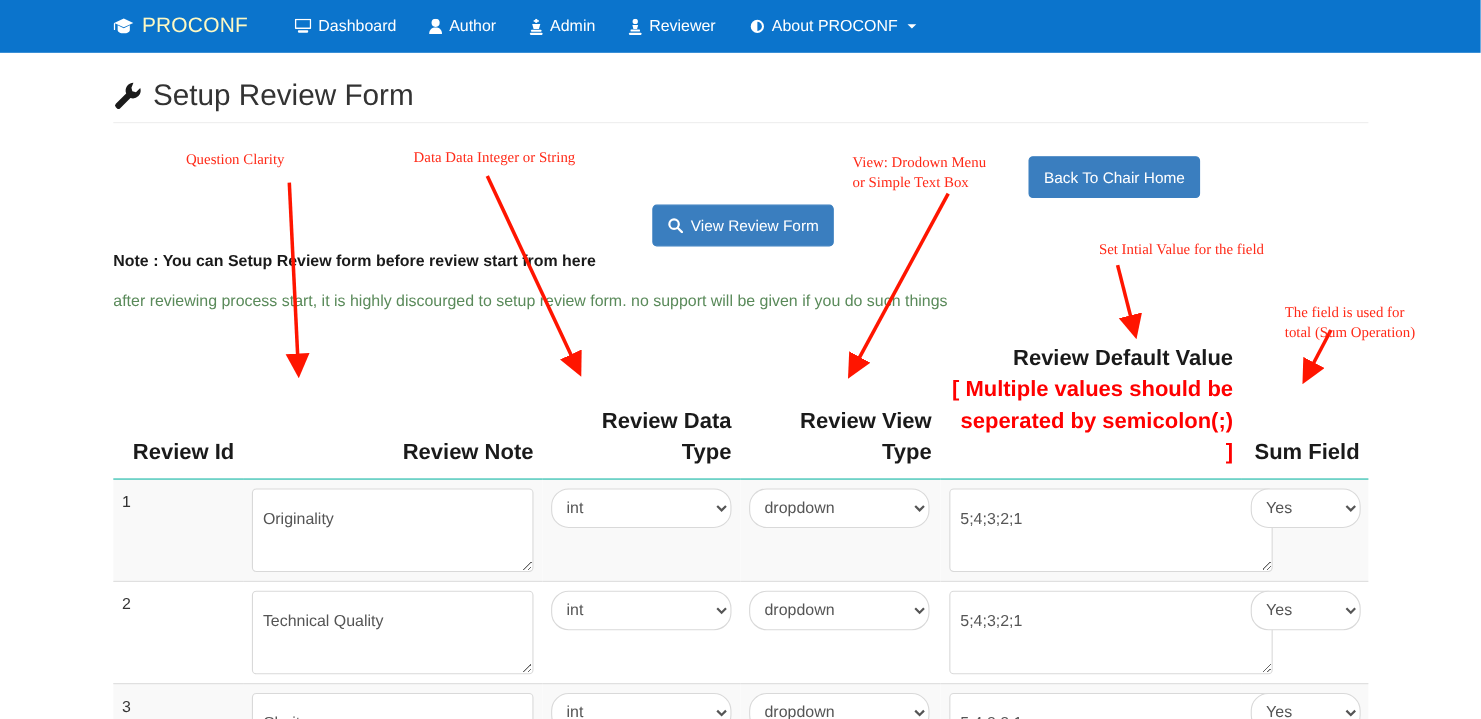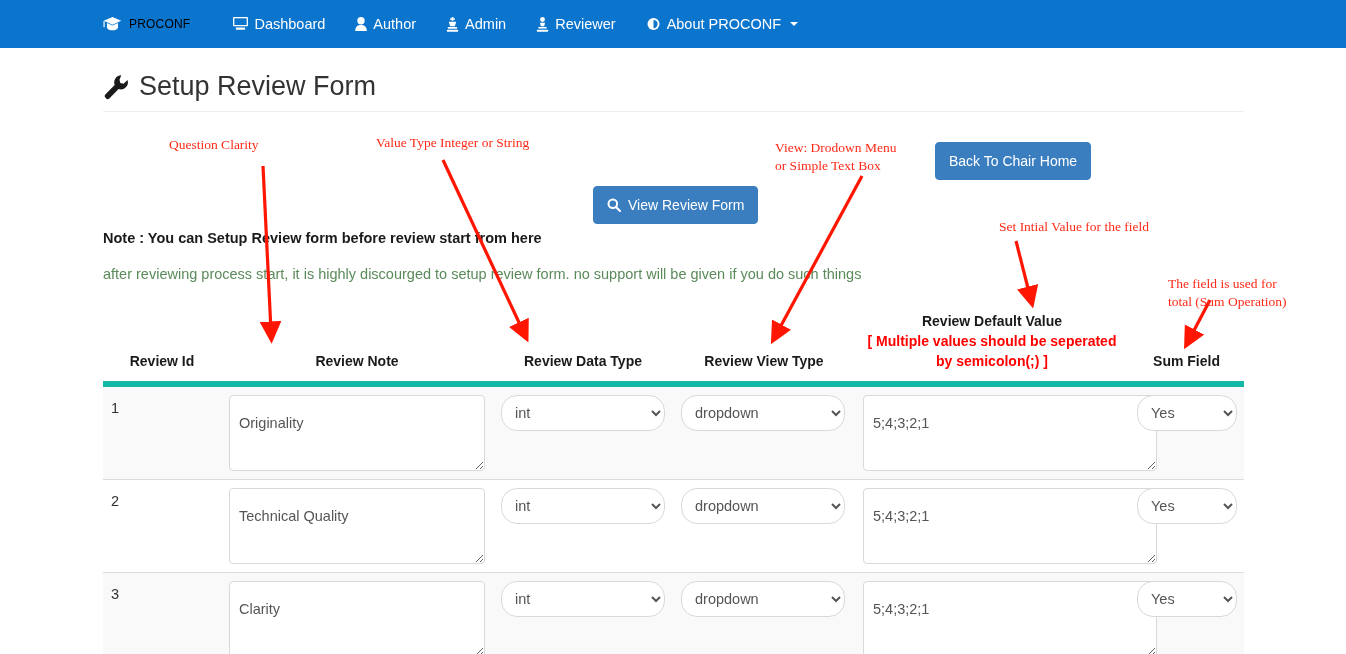--- a/index.html
+++ b/index.html
@@ -16,22 +16,22 @@
   .navbar {
     position: absolute;
     top: 0; left: 0;
     width: 1346px; height: 48px;
     background: #0b74cc;
     display: flex;
     align-items: center;
     padding-left: 103px;
   }
   .brand {
-    color: #000000;
-    font-size: 12px;
+    color: #fef9c3;
+    font-size: 19px;
     font-weight: 400;
     letter-spacing: .2px;
     display: flex;
     align-items: center;
     gap: 7px;
     margin-right: 28px;
     text-decoration: none;
     cursor: pointer;
   }
   .nav-items { display: flex; align-items: center; }
@@ -130,27 +130,27 @@
     position: absolute;
     top: 256px; left: 0;
     width: 1141px;
   }
   table.review-table {
     border-collapse: collapse;
     width: 1141px;
     table-layout: fixed;
   }
   table.review-table th {
-    text-align: center;
+    text-align: right;
     vertical-align: bottom;
-    font-size: 14px;
+    font-size: 20px;
     font-weight: bold;
     color: #1a1a1a;
     padding: 8px 8px 9px 8px;
-    border-bottom: 6px solid #14b8a6;
+    border-bottom: 1px solid #14b8a6;
     line-height: 1.42;
   }
   table.review-table td {
     padding: 8px;
     border-top: 1px solid #dddddd;
     vertical-align: top;
     font-size: 14.5px;
     color: #333333;
   }
   table.review-table tbody tr:nth-child(odd) { background: #f9f9f9; }
@@ -410,19 +410,19 @@
       </marker>
     </defs>
     <line x1="263" y1="166" x2="271" y2="331" stroke="#ff1500" stroke-width="3.2" marker-end="url(#ah)"></line>
     <line x1="443" y1="160" x2="523" y2="331" stroke="#ff1500" stroke-width="3.2" marker-end="url(#ah)"></line>
     <line x1="862" y1="176" x2="777" y2="333" stroke="#ff1500" stroke-width="3.2" marker-end="url(#ah)"></line>
     <line x1="1016" y1="241" x2="1030" y2="296" stroke="#ff1500" stroke-width="3.2" marker-end="url(#ah)"></line>
     <line x1="1210" y1="300" x2="1190" y2="338" stroke="#ff1500" stroke-width="3.2" marker-end="url(#ah)"></line>
   </svg>
 
   <div class="anno-txt" style="left:169px; top:136px;">Question Clarity</div>
-  <div class="anno-txt" style="left:376px; top:134px;">Value Type Integer or String</div>
+  <div class="anno-txt" style="left:376px; top:134px;">Data Data Integer or String</div>
   <div class="anno-txt" style="left:775px; top:139px;">View: Drodown Menu
 or Simple Text Box</div>
   <div class="anno-txt" style="left:999px; top:218px;">Set Intial Value for the field</div>
   <div class="anno-txt" style="left:1168px; top:275px;">The field is used for
 total (Sum Operation)</div>
 </div>
 
 </body></html>

